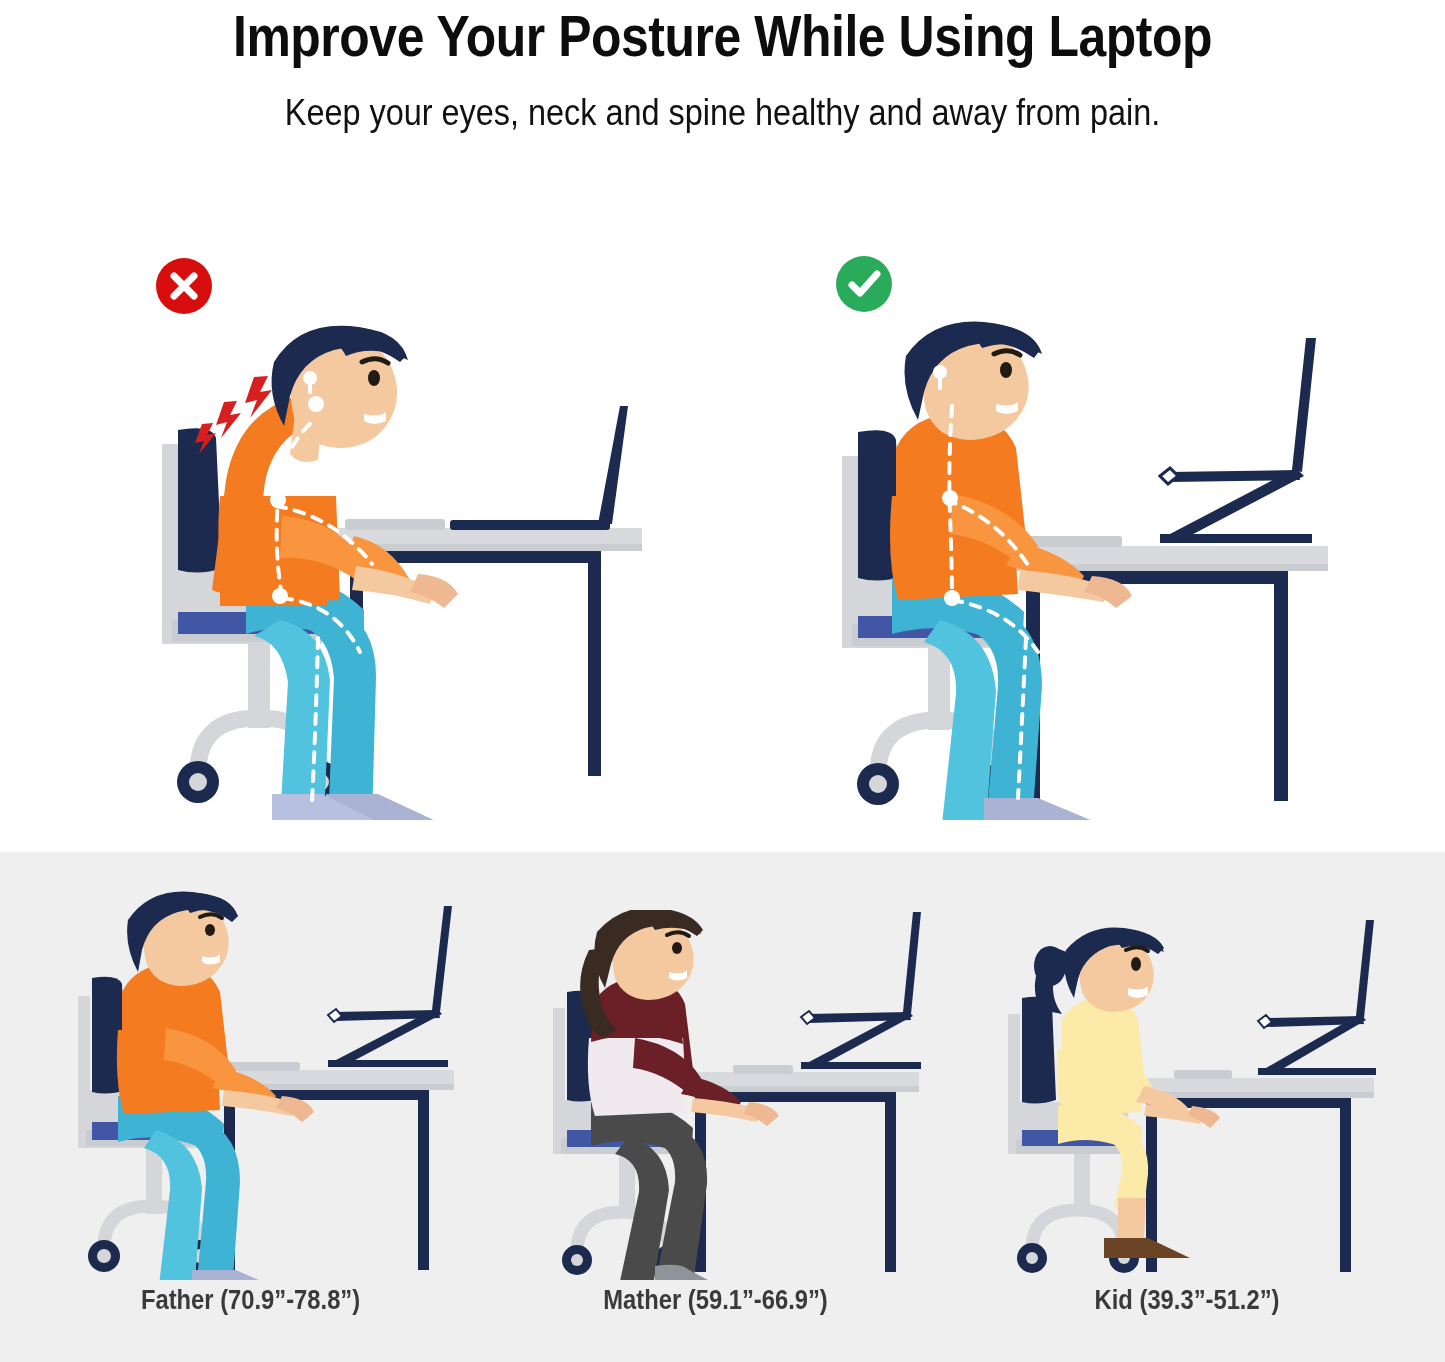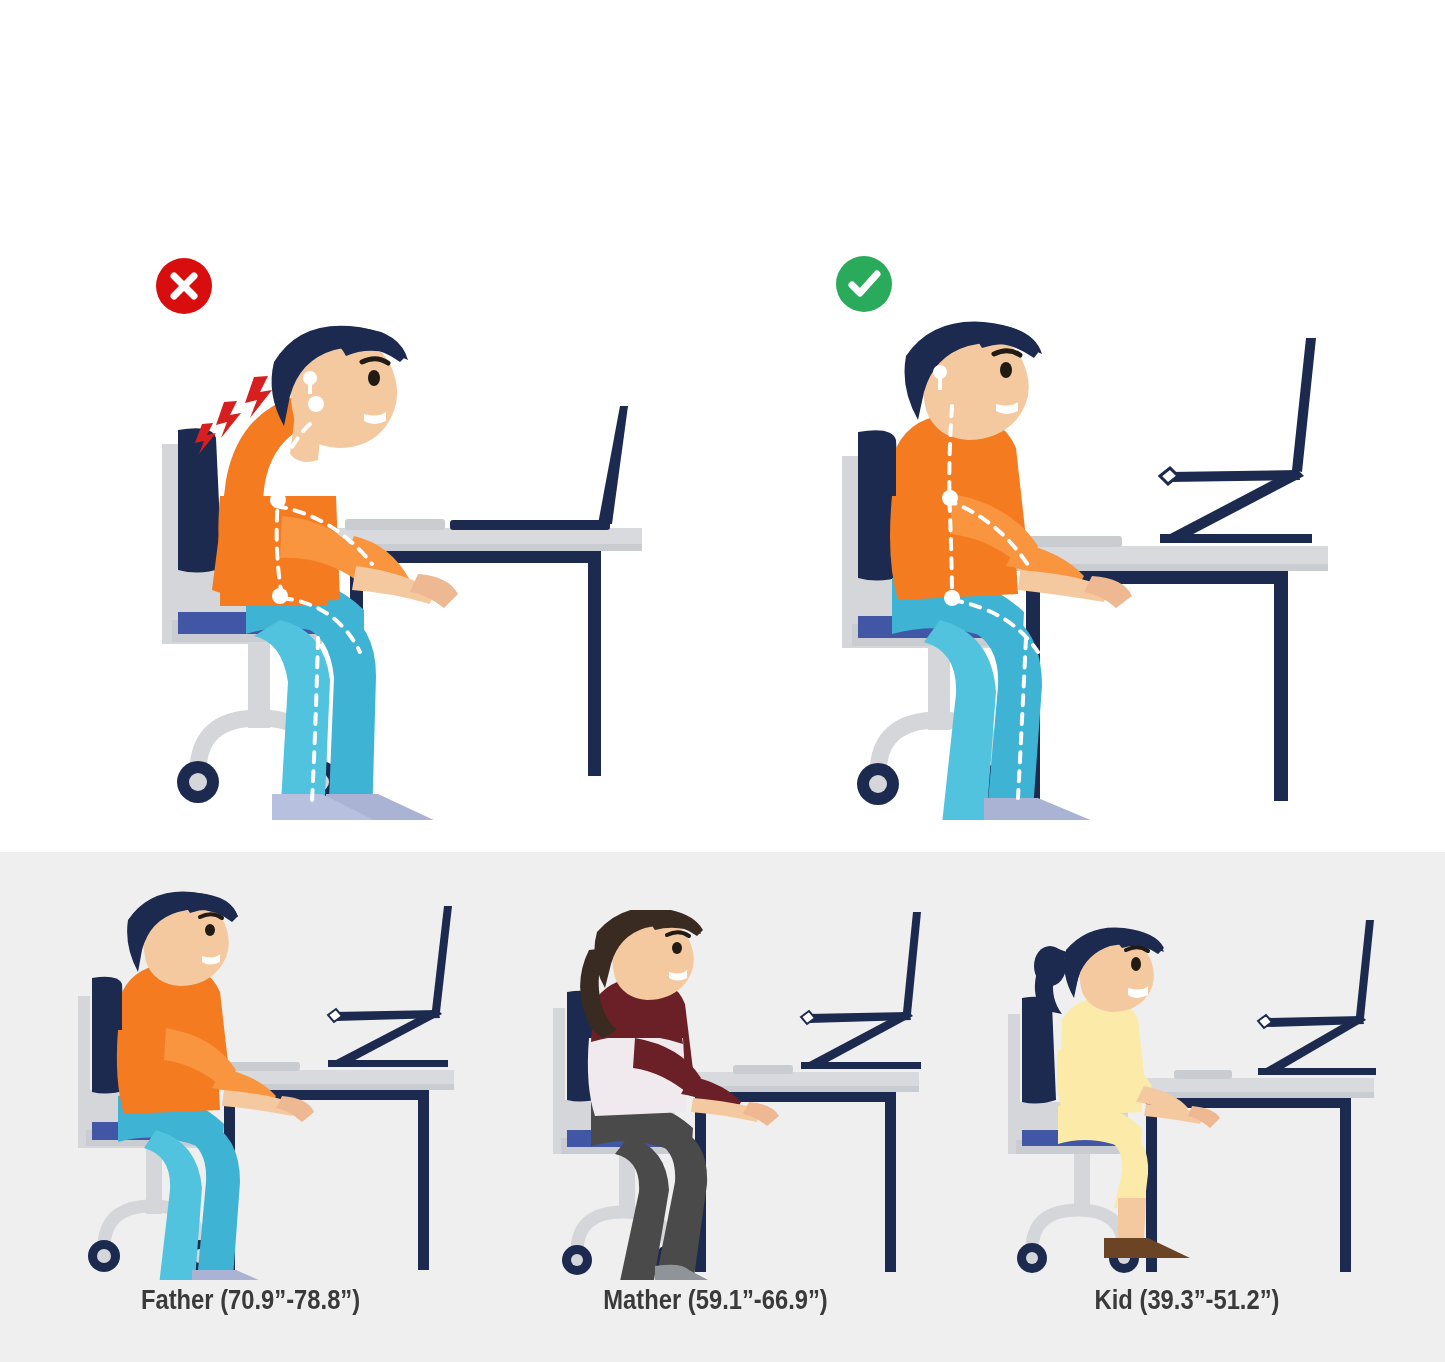--- a/index.html
+++ b/index.html
@@ -53,20 +53,24 @@
   }
   .cap.c0{left:126px;top:1285px;}
   .cap.c1{left:588px;top:1285px;}
   .cap.c2{left:1082px;top:1285px;}
 </style>
 </head>
 <body>
 
 <div class="page">
 
+  <div class="header">
+    <div class="title">Improve Your Posture While Using Laptop</div>
+    <div class="subtitle">Keep your eyes, neck and spine healthy and away from pain.</div>
+  </div>
 
   <div class="badge bad">
     <svg width="56" height="56" viewBox="0 0 56 56">
       <path d="M18 18 L38 38 M38 18 L18 38" stroke="#ffffff" stroke-width="7" stroke-linecap="round"></path>
     </svg>
   </div>
   <div class="badge good">
     <svg width="56" height="56" viewBox="0 0 56 56">
       <path d="M16 29 L24 37 L41 18" fill="none" stroke="#ffffff" stroke-width="7" stroke-linecap="round" stroke-linejoin="round"></path>
     </svg>

